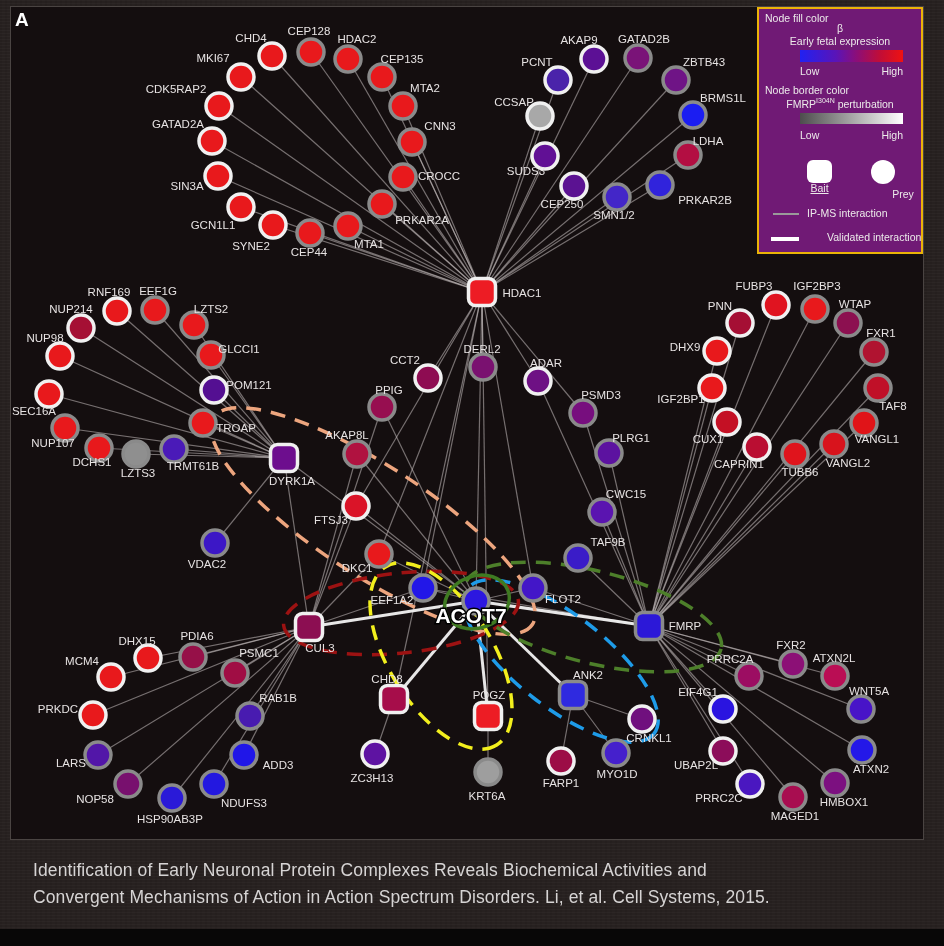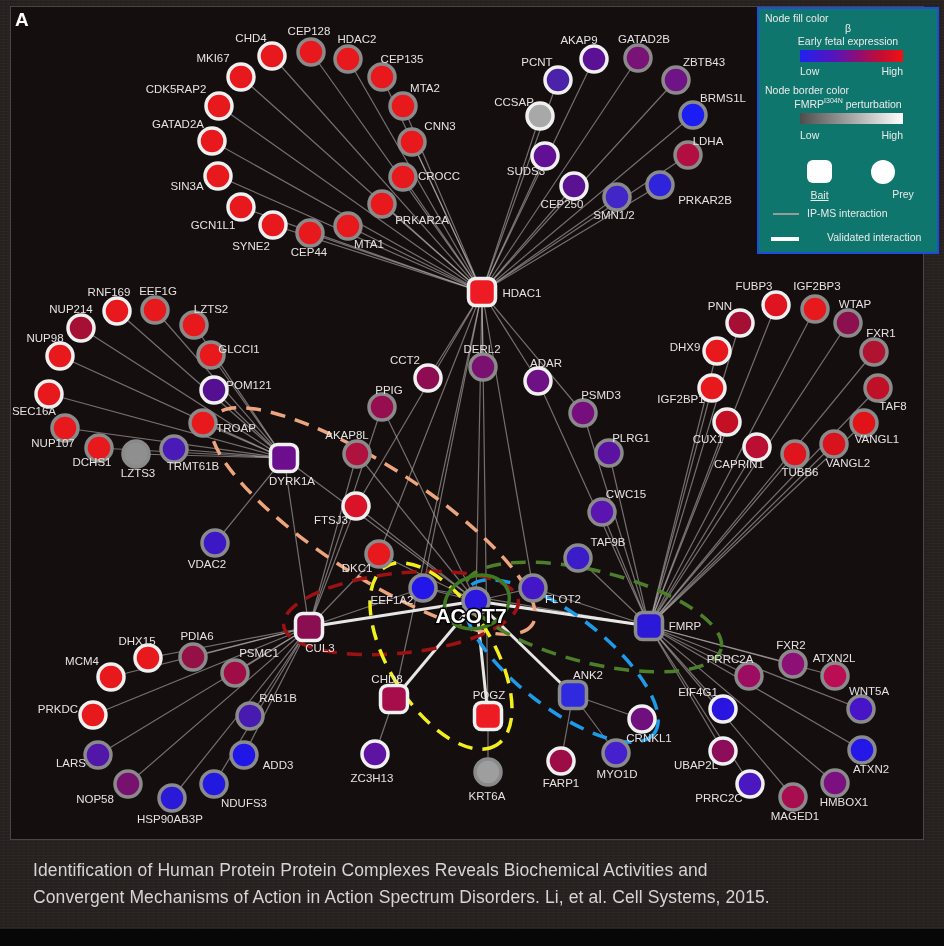--- a/index.html
+++ b/index.html
@@ -5,34 +5,34 @@
   html,body{margin:0;padding:0;}
   body{width:944px;height:946px;font-family:"Liberation Sans",sans-serif;}
   #stage{position:relative;width:944px;height:946px;overflow:hidden;
     background-color:#272120;
     background-image:repeating-linear-gradient(0deg,rgba(255,255,255,0.025) 0 1px,transparent 1px 3px),
                      repeating-linear-gradient(90deg,rgba(0,0,0,0.06) 0 2px,transparent 2px 5px);}
   #panel{position:absolute;left:10px;top:6px;width:912px;height:832px;background:#140e0f;border:1px solid #4a4442;}
   #panel-letter{position:absolute;left:4px;top:2px;color:#fff;font-size:19px;font-weight:bold;}
   #net{position:absolute;left:0;top:0;}
   
-  #legend{position:absolute;left:746px;top:0px;width:162px;height:243px;border:2px solid #1d4ed8;background:#0f766e;color:#eceaea;font-size:10.5px;padding-left:16px;}
+  #legend{position:absolute;left:746px;top:0px;width:162px;height:243px;border:2px solid #eab308;background:#701a75;color:#eceaea;font-size:10.5px;}
   .lg-abs{position:absolute;white-space:nowrap;}
   #lg-beta{left:0;top:13px;width:100%;text-align:center;}
   #lg-efe{left:0;top:26px;width:100%;text-align:center;}
   #lg-fmrp{left:0;top:88px;width:100%;text-align:center;}
   #lg-fmrp sup{font-size:7px;}
   .lg-bar{position:absolute;left:41px;width:103px;height:12px;}
   #lg-bar-fill{top:41px;background:linear-gradient(90deg,#2121f2 0%,#5a14b8 35%,#8c0e78 55%,#c20d36 78%,#ee1212 100%);}
   #lg-bar-border{top:104px;height:11px;background:linear-gradient(90deg,#4d4d4d,#ffffff);}
   .lg-row{position:absolute;left:41px;width:103px;display:flex;justify-content:space-between;}
   #lg-lh1{top:56px;} #lg-lh2{top:120px;}
   #lg-bait{position:absolute;left:48px;top:151px;width:25px;height:23px;background:#fff;border-radius:6px;}
   #lg-prey{position:absolute;left:112px;top:151px;width:24px;height:24px;background:#fff;border-radius:50%;}
-  #lg-bait-label{left:48px;top:180px;width:25px;text-align:center;text-decoration:underline;}
+  #lg-bait-label{left:48px;top:173px;width:25px;text-align:center;text-decoration:underline;}
   #lg-prey-label{left:112px;top:179px;width:24px;text-align:center;margin-left:20px;}
   #lg-ipms-line{position:absolute;left:14px;top:204px;width:26px;height:2px;background:#9a9a9a;}
   #lg-ipms-label{left:48px;top:198px;}
   #lg-val-line{position:absolute;left:12px;top:228px;width:28px;height:3.5px;background:#fff;}
   #lg-val-label{left:48px;top:222px;margin-left:20px;}
   
   #caption{position:absolute;left:33px;top:857px;width:880px;color:#d6d4d4;font-size:17.5px;line-height:27px;letter-spacing:0.1px;}
   #caption .it{}
   #bottom-bar{position:absolute;left:0;top:929px;width:944px;height:17px;background:#080707;}
 </style>
@@ -392,17 +392,17 @@
       <div class="lg-abs" id="lg-bait-label">Bait</div>
       <div class="lg-abs" id="lg-prey-label">Prey</div>
       <div id="lg-ipms-line"></div>
       <div class="lg-abs" id="lg-ipms-label">IP-MS interaction</div>
       <div id="lg-val-line"></div>
       <div class="lg-abs" id="lg-val-label">Validated interaction</div>
     </div>
   </div>
 
   <div id="caption">
-    <div>Identification of Human Protein Protein Complexes Reveals Biochemical Activities and</div>
+    <div>Identification of Early Neuronal Protein Complexes Reveals Biochemical Activities and</div>
     <div><span>Convergent Mechanisms of Action in Action Spectrum Disorders. Li, et al. </span><span class="it">Cell Systems,</span><span> 2015.</span></div>
   </div>
   <div id="bottom-bar"></div>
 </div>
 
 </body></html>

